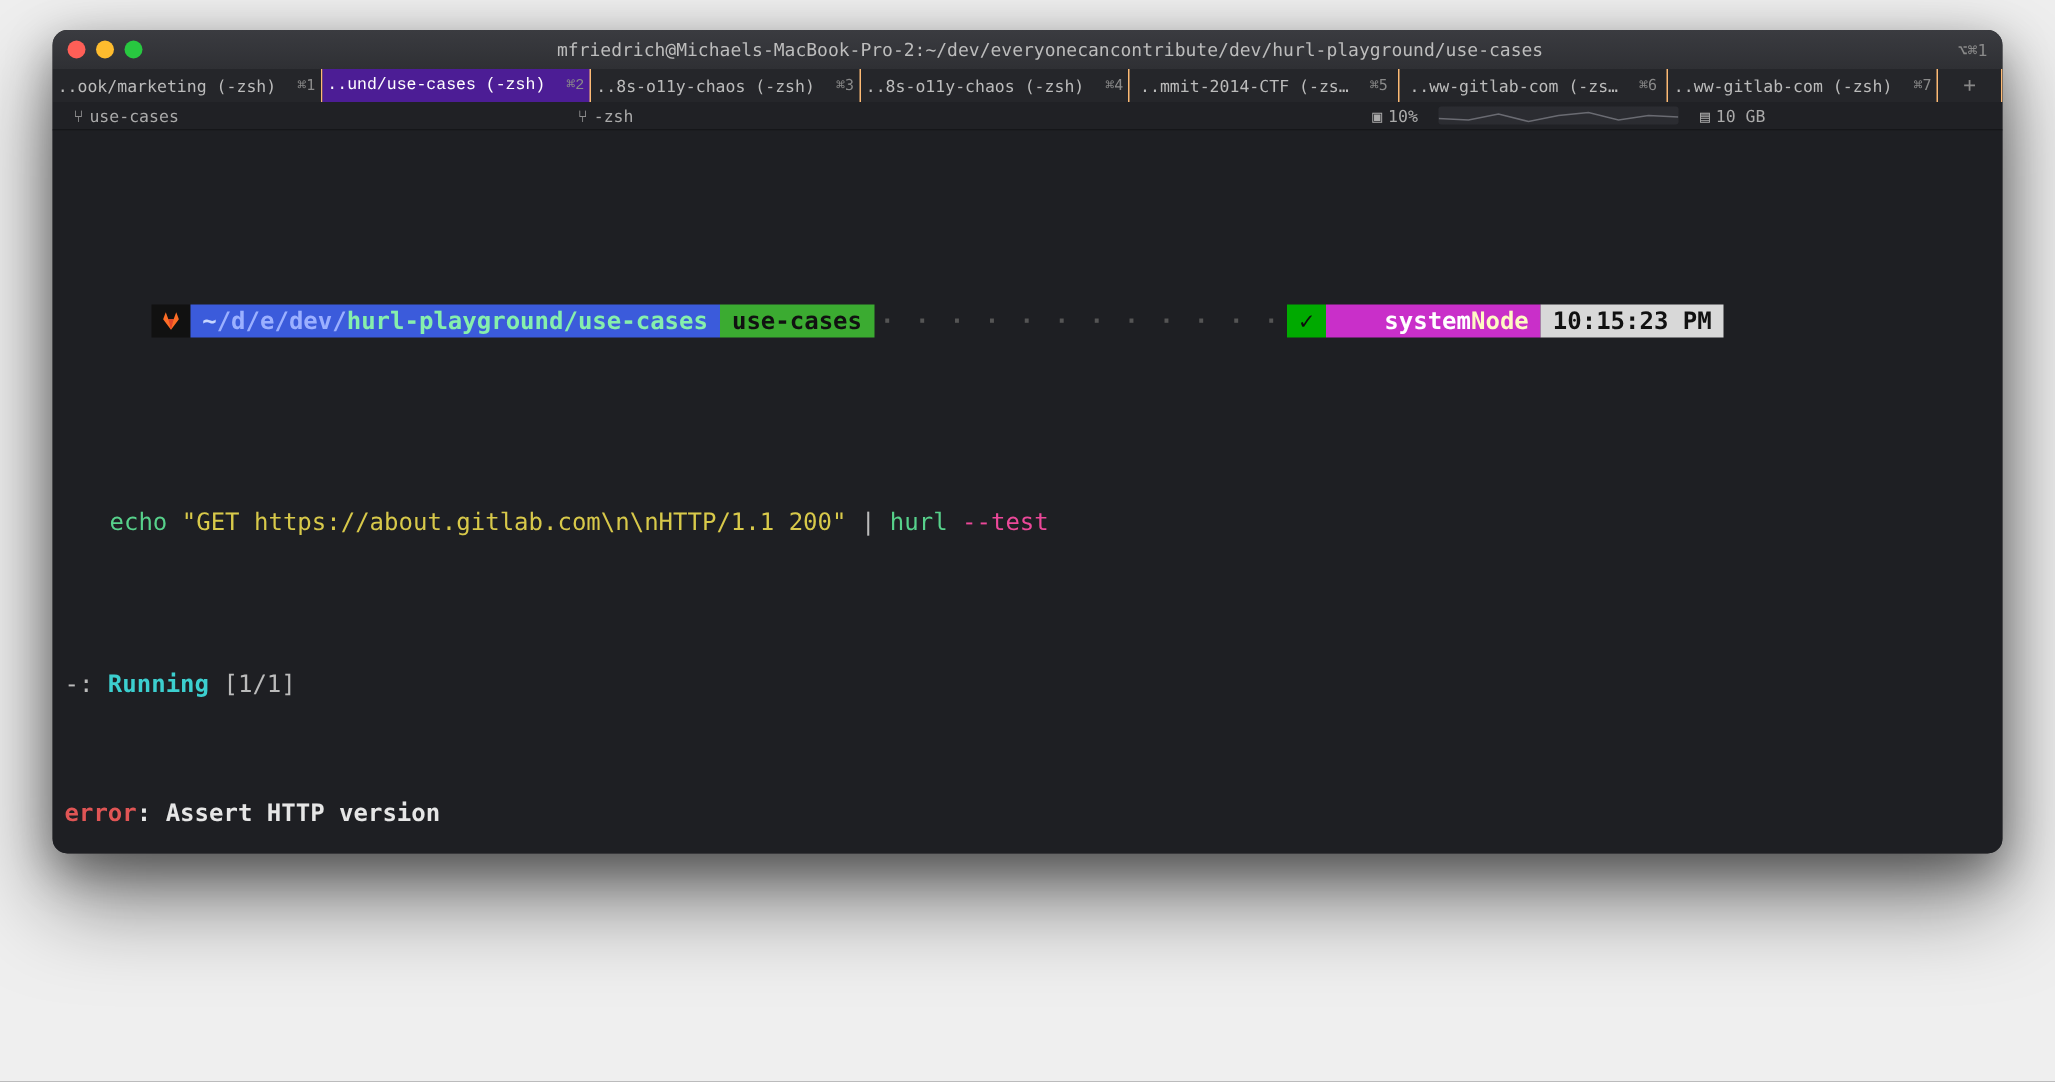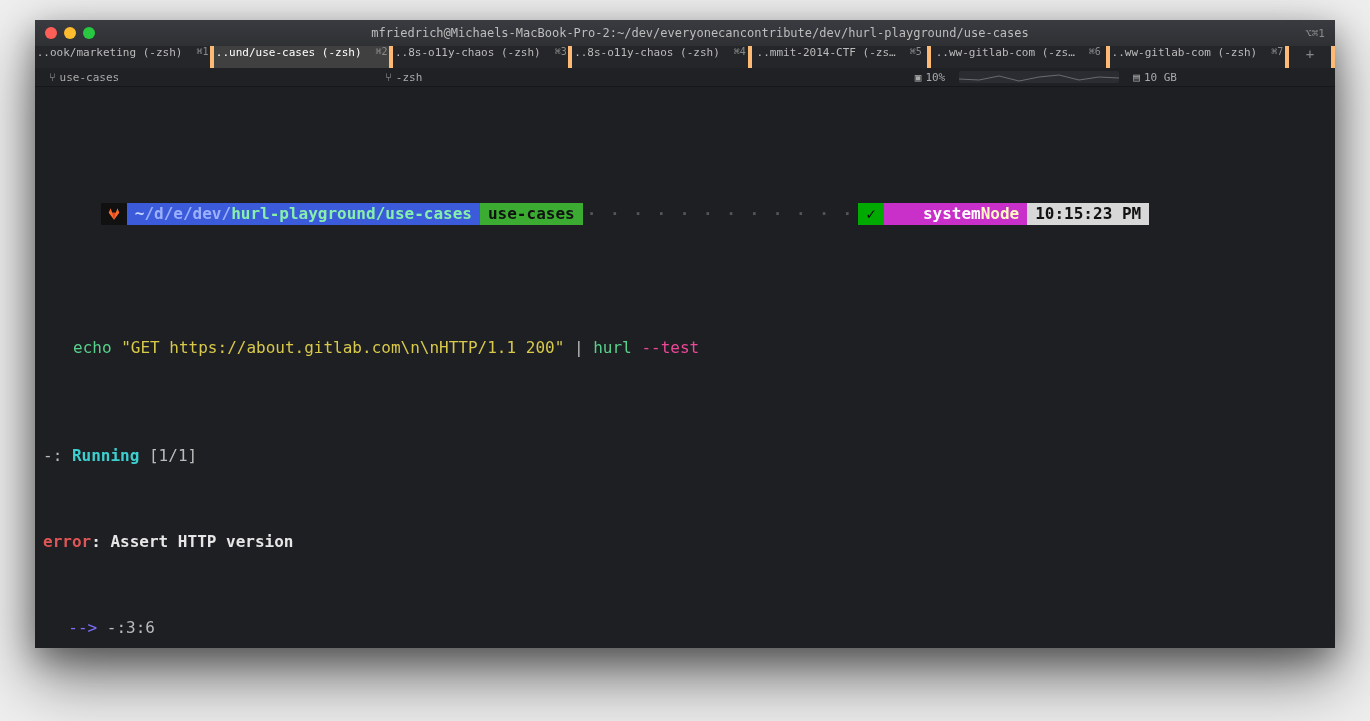--- a/index.html
+++ b/index.html
@@ -21,47 +21,47 @@
     --redbg:#c93636;
     --term-font: "Menlo","Consolas","DejaVu Sans Mono",monospace;
   }
   html,body{margin:0;height:100%;background:#efefef;}
   body{
     display:flex;align-items:flex-start;justify-content:center;
     font-family:var(--term-font);font-size:15px;color:var(--text);
     padding:20px;box-sizing:border-box;
   }
   .window{
-    width:1300px;height:628px;
+    width:1300px;height:549px;
     background:var(--bg);
-    border-radius:0;
+    border-radius:10px;
     box-shadow:0 30px 60px rgba(0,0,0,.5),0 10px 30px rgba(0,0,0,.35);
     overflow:hidden;display:flex;flex-direction:column;
   }
   
   .titlebar{
     height:26px;display:flex;align-items:center;
     background:linear-gradient(#3a3b40,#2f3034);
     padding:0 10px;gap:8px;font-size:12px;color:#bdbdbd;
   }
   .traffic{display:flex;gap:7px;margin-right:10px;}
   .dot{width:12px;height:12px;border-radius:50%;}
   .dot.red{background:#ff5f57;}
   .dot.yellow{background:#febc2e;}
   .dot.green{background:#28c840;}
   .title{flex:1;text-align:center;overflow:hidden;text-overflow:ellipsis;white-space:nowrap;}
   .titlebar-right{font-size:11px;color:#8a8a8a;margin-left:10px;}
   
   .tabs{display:flex;background:#25262a;height:22px;font-size:11px;color:#bbb;}
   .tab{
-    display:flex;align-items:flex-start;justify-content:center;gap:10px;
-    padding:0 10px;border-right:4px solid #fdba74;cursor:pointer;
+    display:flex;align-items:center;justify-content:center;gap:10px;
+    padding:0 10px;border-right:1px solid #fdba74;cursor:pointer;
     white-space:nowrap;overflow:hidden;text-overflow:ellipsis;flex:1 1 0;
   }
-  .tab.active{background:#404040;color:#fff;}
+  .tab.active{background:#4c1d95;color:#fff;font-family:Liberation Mono, monospace;}
   .tab .shortcut{color:#8a8a8a;font-size:10px;margin-left:4px;}
   .tab.add{flex:0 0 22px;color:#888;font-size:14px;}
   
   .status{
     height:18px;display:flex;align-items:center;font-size:11px;color:#aaa;
     background:#202125;border-bottom:1px solid #151619;padding-left:6px;
   }
   .status .seg{display:flex;align-items:center;gap:4px;padding:0 8px;}
   .status .spark{flex:0 0 160px;height:12px;margin:0 6px;background:linear-gradient(90deg,#2b2c31 0,#2b2c31 100%);border-radius:2px;position:relative;overflow:hidden;}
   .status .spark svg{position:absolute;inset:0;}

